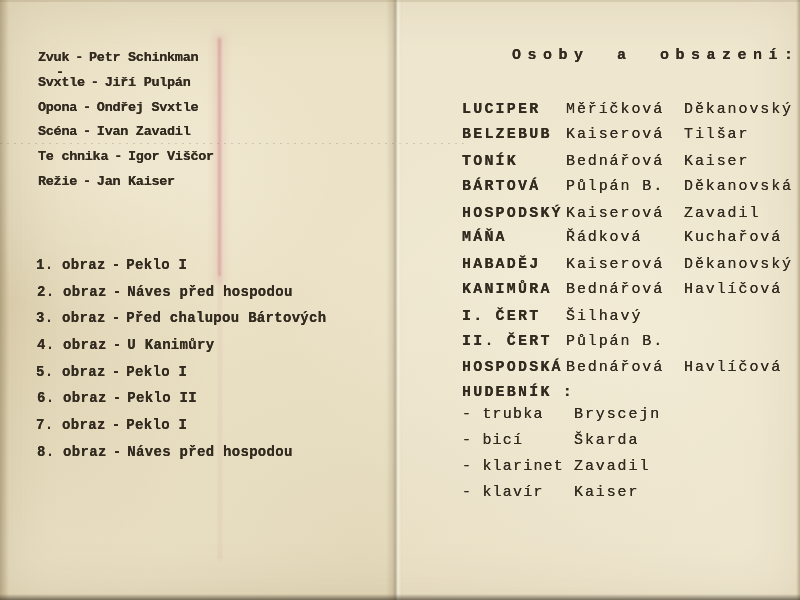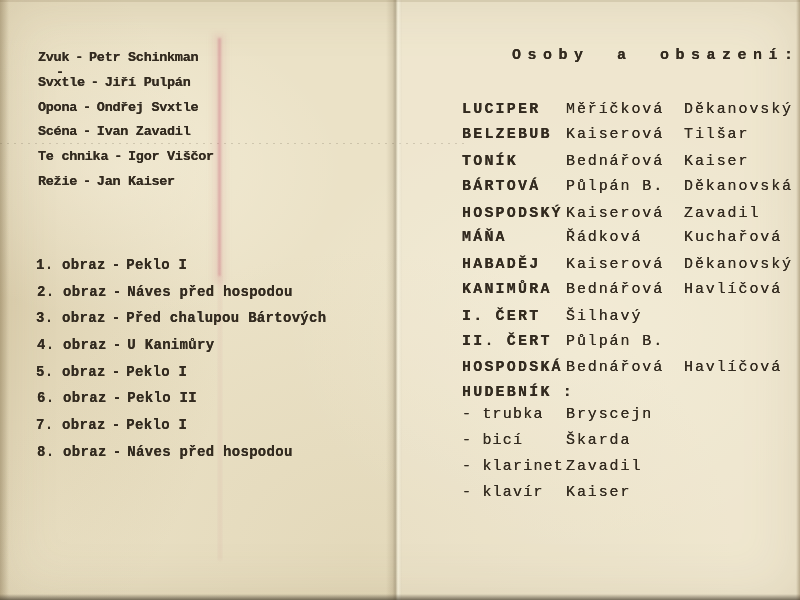--- a/index.html
+++ b/index.html
@@ -49,21 +49,21 @@
   .sep{display:inline-block;margin:0 6px;}
 
   
   #cast-heading{position:absolute;left:503px;top:47px;font-size:15px;font-weight:bold;
     letter-spacing:6.5px;word-spacing:12px;white-space:pre;margin-left:9px;}
   #cast-table{position:absolute;left:462px;top:96px;font-size:15px;}
   .cast-row{display:grid;grid-template-columns:104px 118px auto;height:25.8px;align-items:center;}
   .cchar{font-weight:bold;letter-spacing:2.2px;white-space:pre;}
   .cact{letter-spacing:1.9px;font-weight:500;white-space:pre;}
   #musicians{position:absolute;left:462px;top:402px;font-size:15px;}
-  .mus-row{display:grid;grid-template-columns:104px auto;height:25.8px;align-items:center;}
+  .mus-row{display:grid;grid-template-columns:104px auto;height:25.8px;align-items:center;gap:8px;}
   .minst{letter-spacing:1.2px;white-space:pre;}
   .mname{letter-spacing:1.9px;font-weight:500;white-space:pre;}
   
   .cast-row:nth-child(odd){transform:translateY(0.6px);}
   .scene-line:nth-child(even){transform:translateX(1px);}
 </style>
 </head>
 <body>
 
 <div id="scan">

